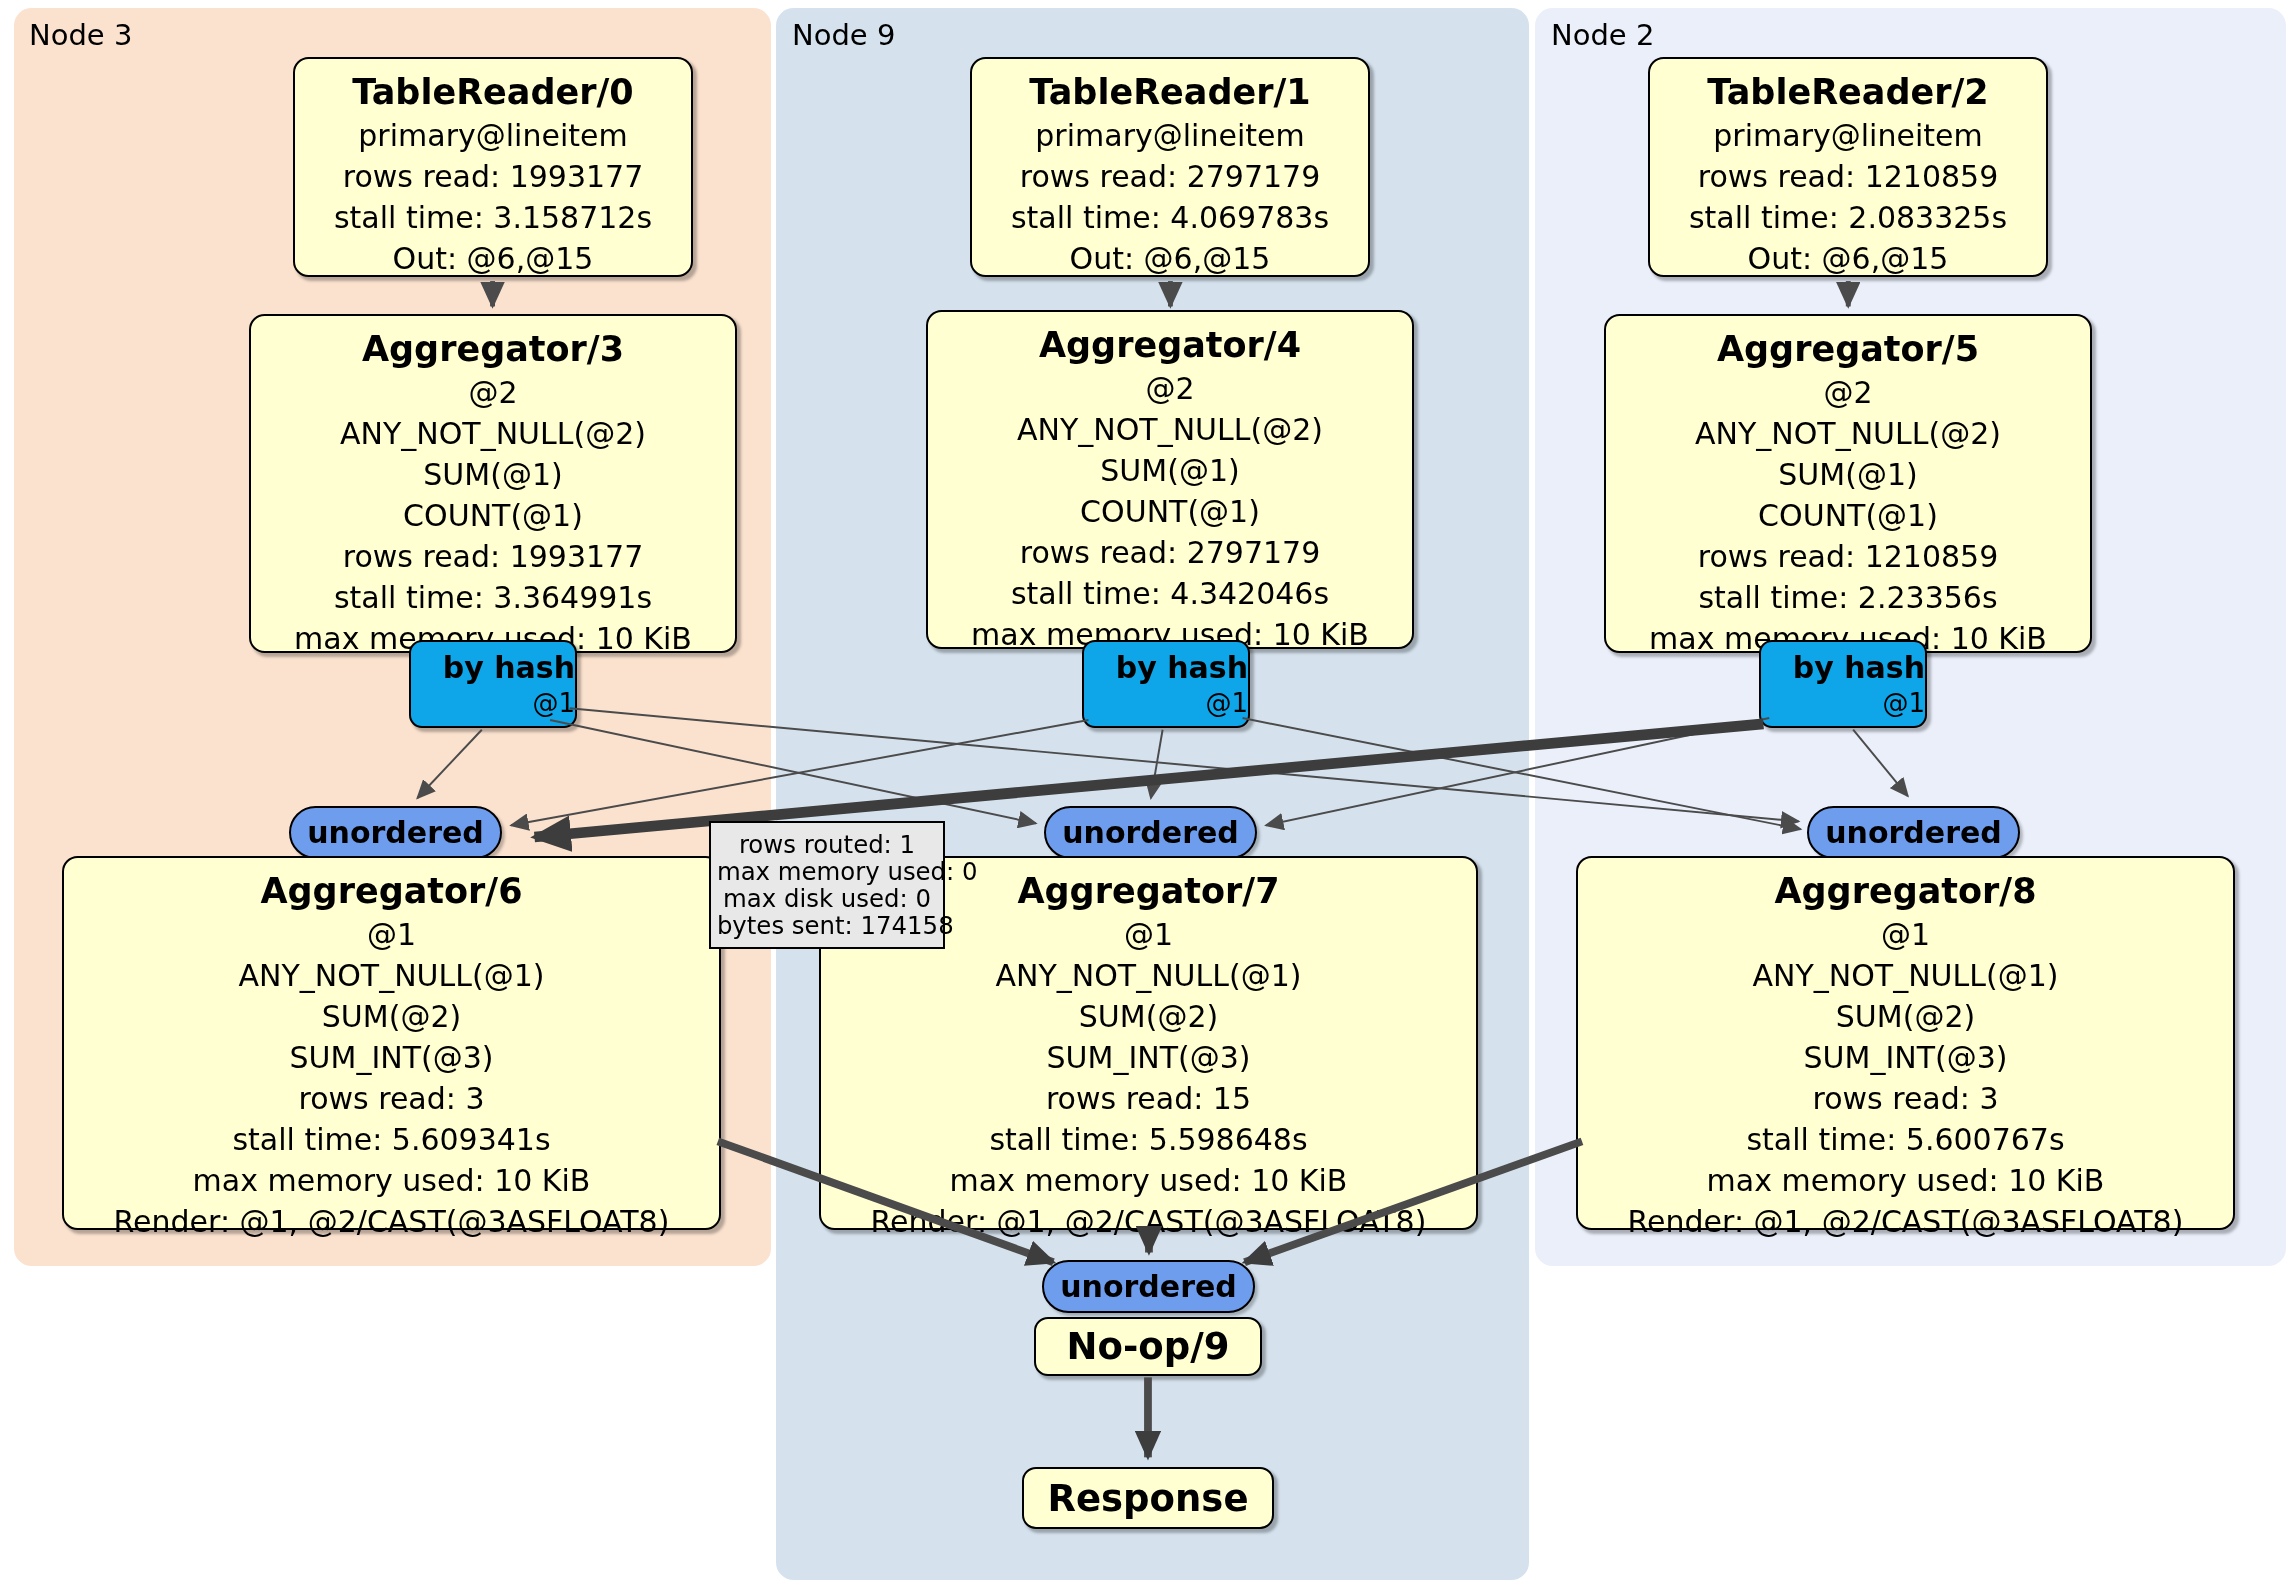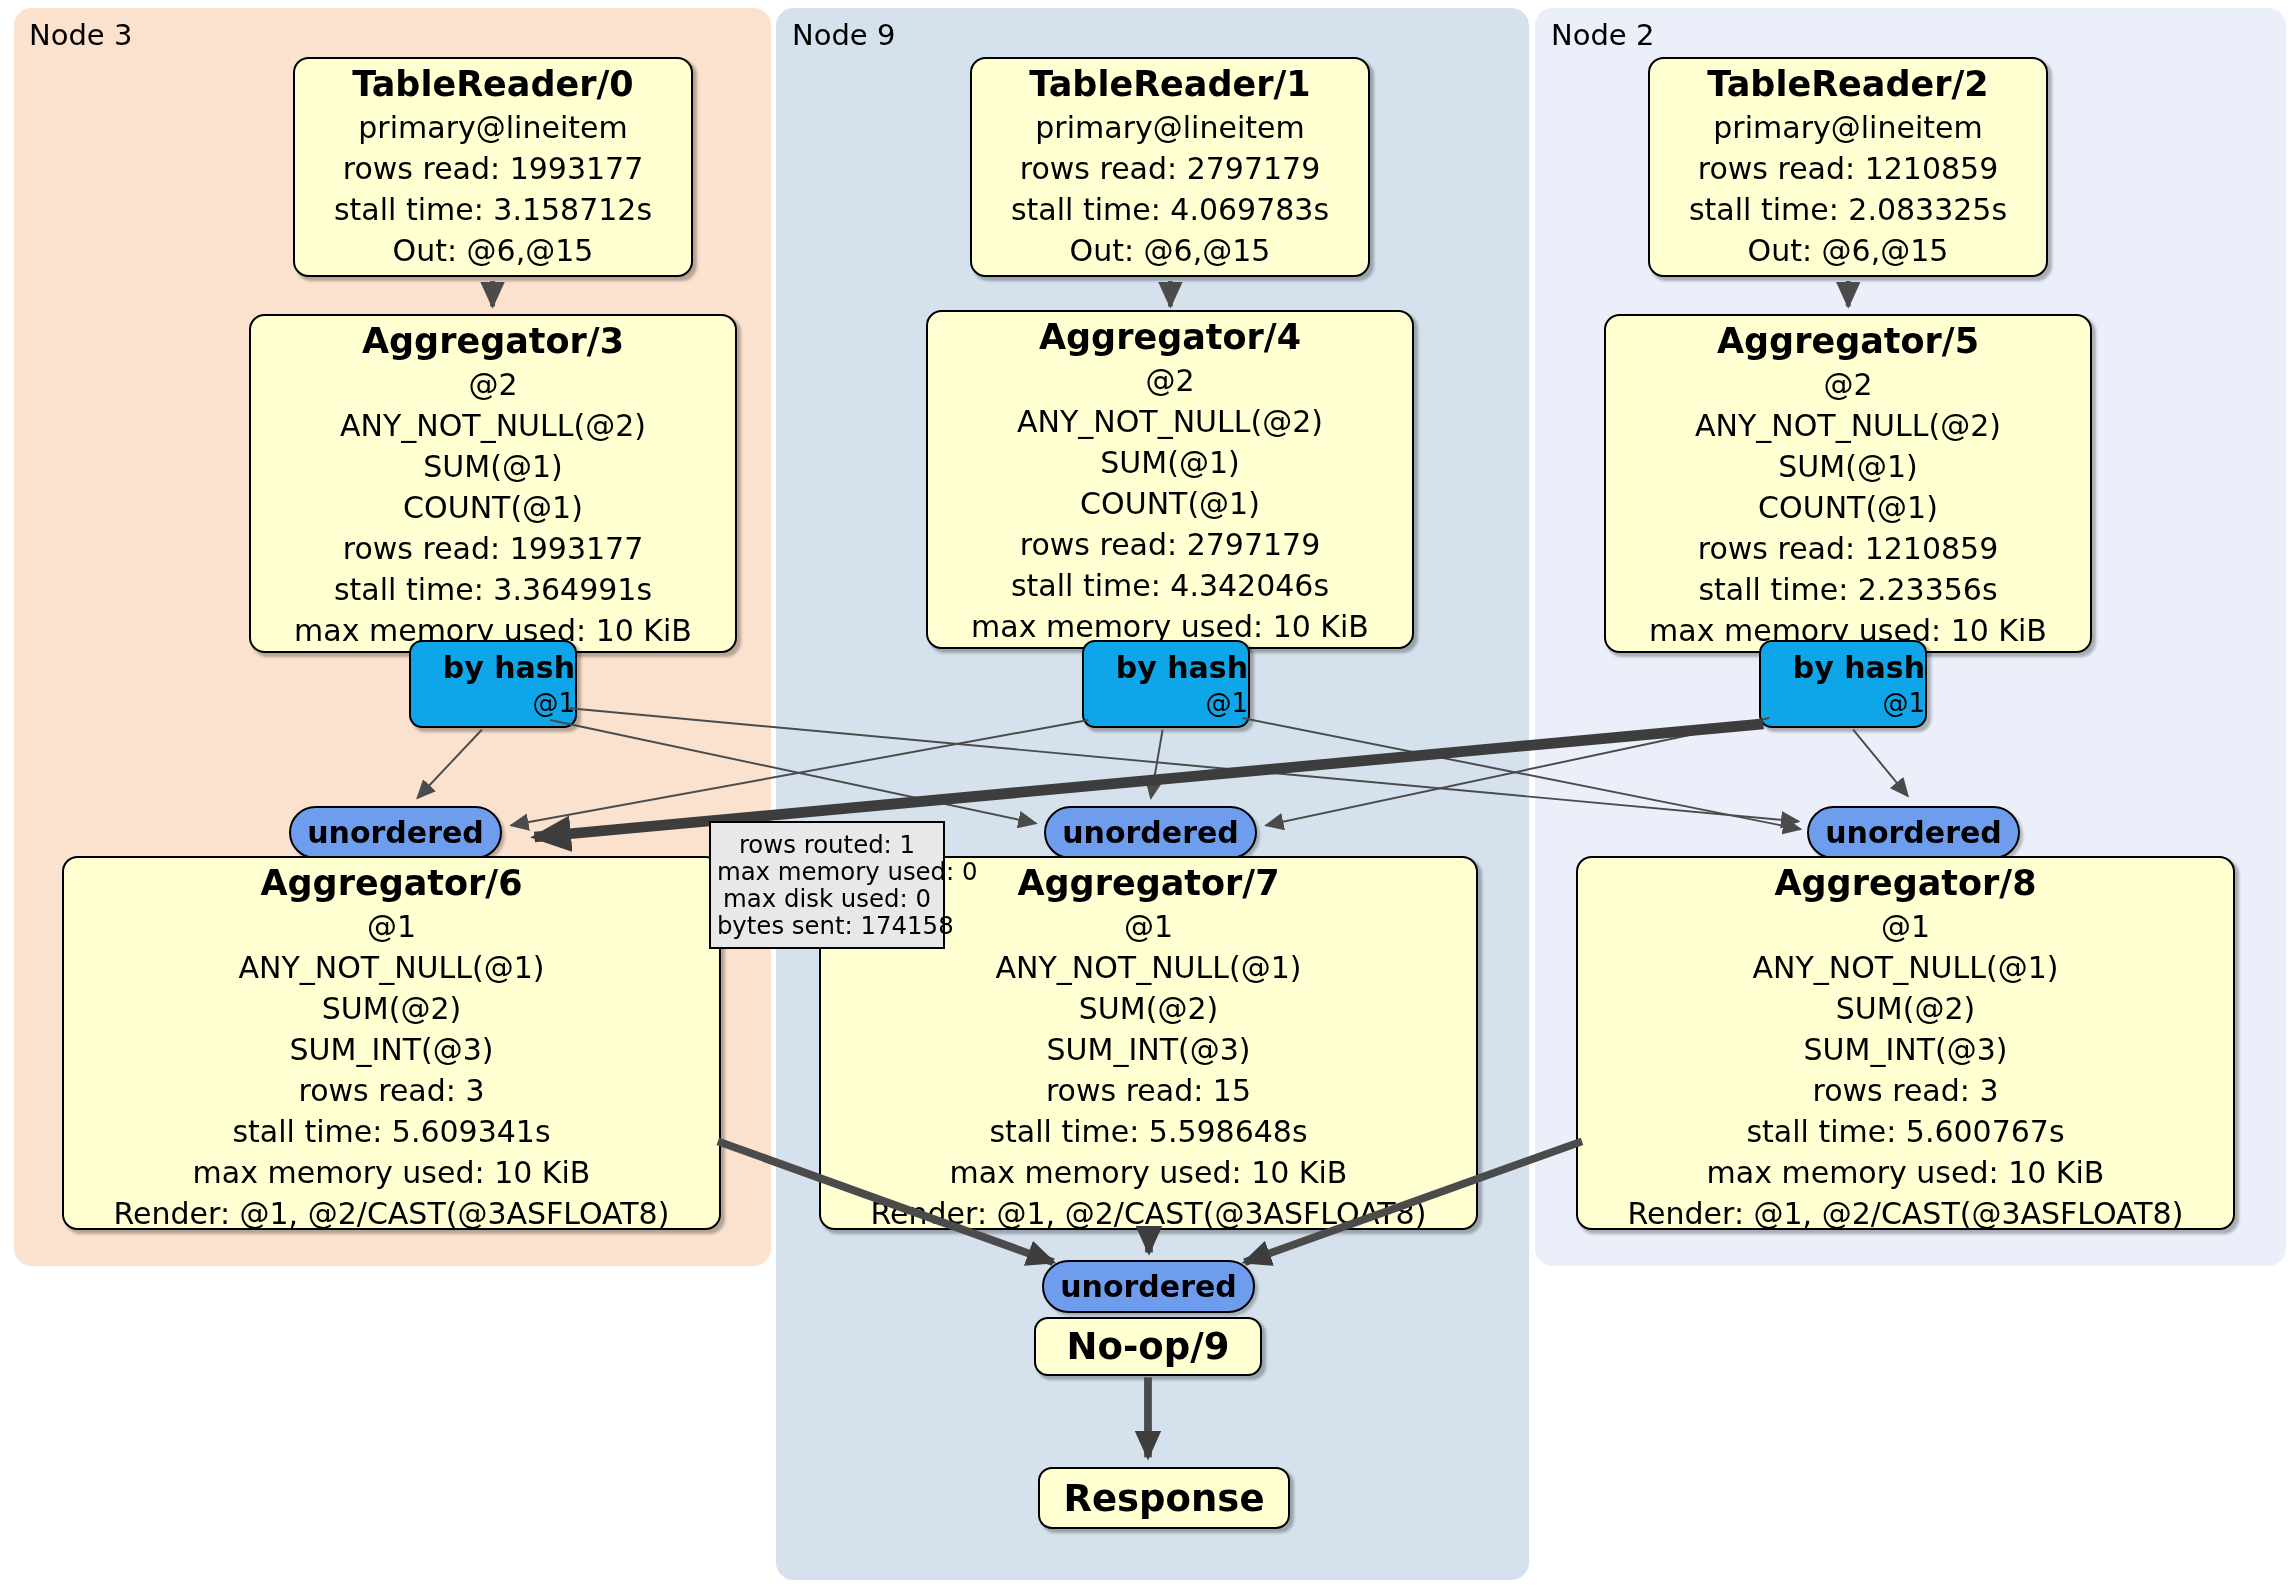--- a/index.html
+++ b/index.html
@@ -13,21 +13,21 @@
   .panel{position:absolute;border-radius:17.6px;}
   .panel-label{position:absolute;font-size:29px;color:#000;}
   .proc{
     position:absolute;
     background:#ffffd2;
     border:2.9px solid #000;
     border-radius:15.6px;
     box-shadow:3.9px 3.9px 2.9px rgba(0,0,0,0.28);
     text-align:center;
     box-sizing:border-box;
-    padding-top:3px;
+    padding-top:11px;
   }
   .proc-title{font-weight:bold;font-size:35px;line-height:45px;color:#000;}
   .proc-line{font-size:30px;line-height:41px;color:#000;white-space:nowrap;}
   .router{
     position:absolute;
     background:#0ea5e9;
     border:2.9px solid #000;
     border-radius:13px;
     box-shadow:3.9px 3.9px 2.9px rgba(0,0,0,0.28);
     text-align:right;
@@ -182,21 +182,21 @@
     <div class="proc-line">SUM(@2)</div>
     <div class="proc-line">SUM_INT(@3)</div>
     <div class="proc-line">rows read: 3</div>
     <div class="proc-line">stall time: 5.600767s</div>
     <div class="proc-line">max memory used: 10 KiB</div>
     <div class="proc-line">Render: @1, @2/CAST(@3ASFLOAT8)</div>
   </div>
 
   <div class="sync z-boxes" style="left:1042px;top:1260px;width:213px;height:53px;">unordered</div>
   <div class="endbox z-boxes" style="left:1034px;top:1317px;width:228px;height:59px;">No-op/9</div>
-  <div class="endbox z-boxes" style="left:1022px;top:1467px;width:252px;height:62px;margin-left:16px;">Response</div>
+  <div class="endbox z-boxes" style="left:1022px;top:1467px;width:252px;height:62px;">Response</div>
 
   <div class="tooltip" style="left:709px;top:821px;width:236px;height:128px;">
     <div class="tooltip-line">rows routed: 1</div>
     <div class="tooltip-line">max memory used: 0</div>
     <div class="tooltip-line">max disk used: 0</div>
     <div class="tooltip-line">bytes sent: 174158</div>
   </div>
 
   <svg id="edges" width="2294" height="1596" viewBox="0 0 2352 1636">
     <defs>

